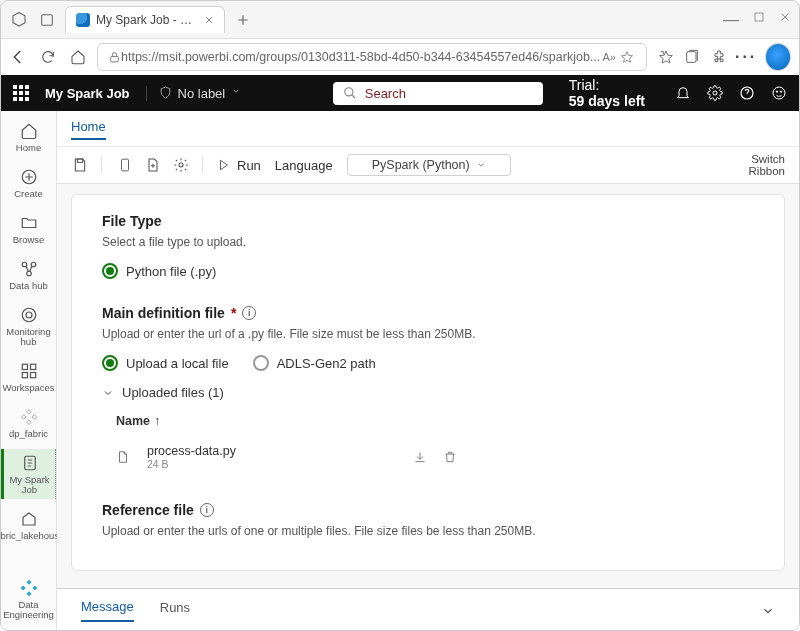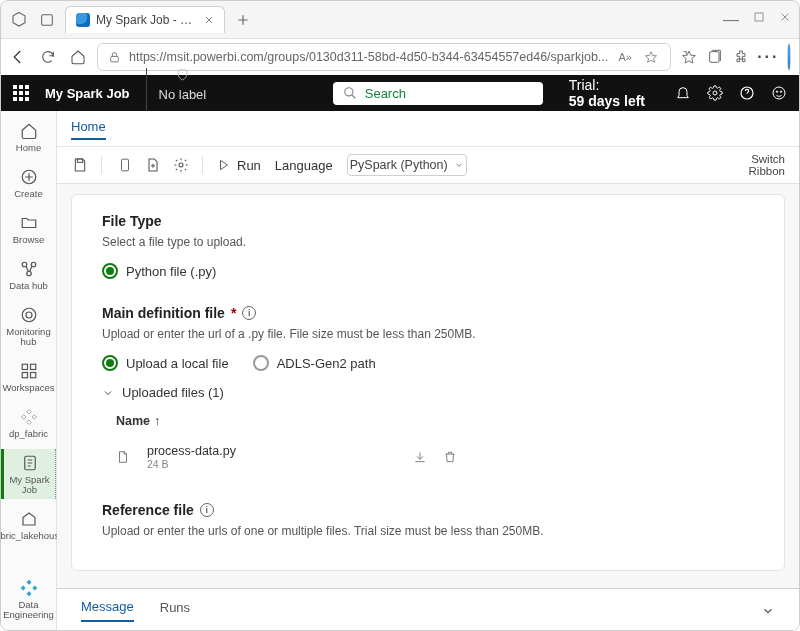--- a/index.html
+++ b/index.html
@@ -10,52 +10,52 @@
 .tb-icon { width:20px; height:20px; color:#555; display:flex; align-items:center; justify-content:center; }
 .tab { display:flex; align-items:center; gap:6px; background:#fff; border:1px solid #d0d0d0; border-bottom:none; padding:6px 10px; border-radius:6px 6px 0 0; font-size:12px; color:#444; max-width:160px;}
 .tab-favicon { width:14px; height:14px; background: radial-gradient(circle at 30% 30%, #3a96dd 0 50%, #106ebe 50%); border-radius:3px; }
 .tab-title { flex:1; white-space:nowrap; overflow:hidden; text-overflow:ellipsis; }
 .winbtns { margin-left:auto; display:flex; gap:14px; color:#777; }
 
 
 .urlbar { display:flex; align-items:center; height:36px; padding:0 8px; gap:10px; color:#444; }
 .ub-group { display:flex; gap:12px; align-items:center; }
 .ub-icon { width:18px; height:18px; display:flex; align-items:center; justify-content:center; cursor:pointer; }
-.url-input { flex:1; display:flex; align-items:center; gap:8px; border:1px solid #d1d1d1; border-radius:6px; padding:4px 10px; height:28px; font-size:12.5px; color:#666;}
+.url-input { flex:1; display:flex; align-items:center; gap:0; border:1px solid #d1d1d1; border-radius:6px; padding:4px 10px; height:28px; font-size:12.5px; color:#666;}
 .url-input .lock { color:#777; }
 .bing-dot { width:28px; height:28px; border-radius:50%; background: radial-gradient(circle at 45% 40%, #3aa0ff, #0067b8); border:1px solid #d1d1d1;}
 
 
 .appbar { display:flex; align-items:center; height:36px; background:#111; color:#fff; padding:0 12px; gap:16px; font-size:13px;}
 .waffle { display:grid; grid-template-columns:repeat(3,4px); grid-template-rows:repeat(3,4px); gap:2px;}
 .waffle div { background:#fff; }
 .brand { font-weight:600; }
-.no-label { display:flex; align-items:center; gap:6px; border-left:1px solid #444; padding-left:12px; color:#ddd;flex-direction:column;}
-.search { flex:0 0 210px; display:flex; align-items:center; gap:8px; background:#fff; color:#15803d; border-radius:4px; padding:4px 10px; margin-left:auto; font-size:13px;}
+.no-label { display:flex; gap:6px; border-left:1px solid #444; padding-left:12px; color:#ddd;}
+.search { flex:0 0 210px; display:flex; align-items:center; gap:8px; background:#fff; color:#7f1d1d; border-radius:4px; padding:4px 10px; margin-left:auto; font-size:13px;}
 .trial { font-size:14px; line-height:1.15; margin-left:10px;}
 .app-actions { display:flex; gap:16px; margin-left:14px; align-items:center;}
 
 
 .shell { display:flex; height: calc(631px - 38px - 36px - 36px); }
 .sidebar { width:56px; background:#fafafa; border-right:1px solid #e1e1e1; display:flex; flex-direction:column; align-items:center; padding-top:6px; gap:6px; font-size:9.5px; color:#555;}
 .sb-item { display:flex; flex-direction:column; align-items:center; gap:2px; padding:4px 0; width:100%; cursor:pointer;}
 .sb-item.active { background:#e0f0e0; border-left:3px solid #107c10; border-right:1px dotted #888;}
 .sb-ic { width:20px; height:20px; display:flex; align-items:center; justify-content:center; color:#555;}
 .sb-label { text-align:center; line-height:1.05;}
 .sb-bottom { margin-top:auto; margin-bottom:8px; }
 
 
 .main { flex:1; display:flex; flex-direction:column; background:#f7f7f7; }
 .crumb-row { background:#fff; padding:6px 14px; border-bottom:1px solid #e6e6e6; }
 .crumb { font-size:13px; color:#115ea3; border-bottom:2px solid #115ea3; padding-bottom:4px; display:inline-block;}
 .ribbon { background:#fff; border-bottom:1px solid #e0e0e0; display:flex; align-items:center; padding:6px 14px; gap:14px; font-size:13px; color:#333;}
 .r-group { display:flex; align-items:center; gap:10px; padding-right:12px; border-right:1px solid #e0e0e0;}
 .r-icon { width:18px; height:18px; display:flex; align-items:center; justify-content:center; color:#555;}
 .run-pill { display:flex; align-items:center; gap:6px;}
-.lang-dd { display:flex; align-items:center; gap:6px; border:1px solid #d0d0d0; border-radius:4px; padding:3px 2px; font-size:12.5px; color:#444;}
+.lang-dd { display:flex; align-items:center; gap:6px; border:1px solid #d0d0d0; border-radius:4px; padding:3px 24px; font-size:12.5px; color:#444;}
 .switch-ribbon { margin-left:auto; font-size:11.5px; text-align:right; line-height:1.05; color:#444;}
 
 .scroll { flex:1; overflow-y:auto; position:relative; padding:10px 14px 0 14px; }
 .scroll::-webkit-scrollbar { width:10px; }
 .scroll::-webkit-scrollbar-thumb { background:#bbb; border-radius:5px; }
 .card { background:#fff; border:1px solid #e3e3e3; border-radius:6px; padding:18px 30px; }
 .section { margin-bottom:26px; }
 .sec-title { font-size:14px; font-weight:600; color:#222; margin-bottom:6px; display:flex; align-items:center; gap:6px;}
 .req { color:#a80000; }
 .sec-desc { font-size:12px; color:#555; margin-bottom:14px;}
@@ -467,21 +467,21 @@
               </div>
             </div>
           </div>
         </div>
 
         <div class="section" style="margin-bottom:4px">
           <div class="sec-title">
             <span>Reference file</span>
             <span class="info-ic">i</span>
           </div>
-          <div class="sec-desc">Upload or enter the urls of one or multiple files. Trial size must be less than 250MB.</div>
+          <div class="sec-desc">Upload or enter the urls of one or multiple files. File size files be less than 250MB.</div>
         </div>
 
       </div>
     </div>
 
     <div class="bottom-tabs">
       <span class="bt-tab active">Message</span>
       <span class="bt-tab">Runs</span>
       <span class="bt-chev">
           <svg width="14" height="14" viewBox="0 0 24 24" fill="none" stroke="#555" stroke-width="2">

